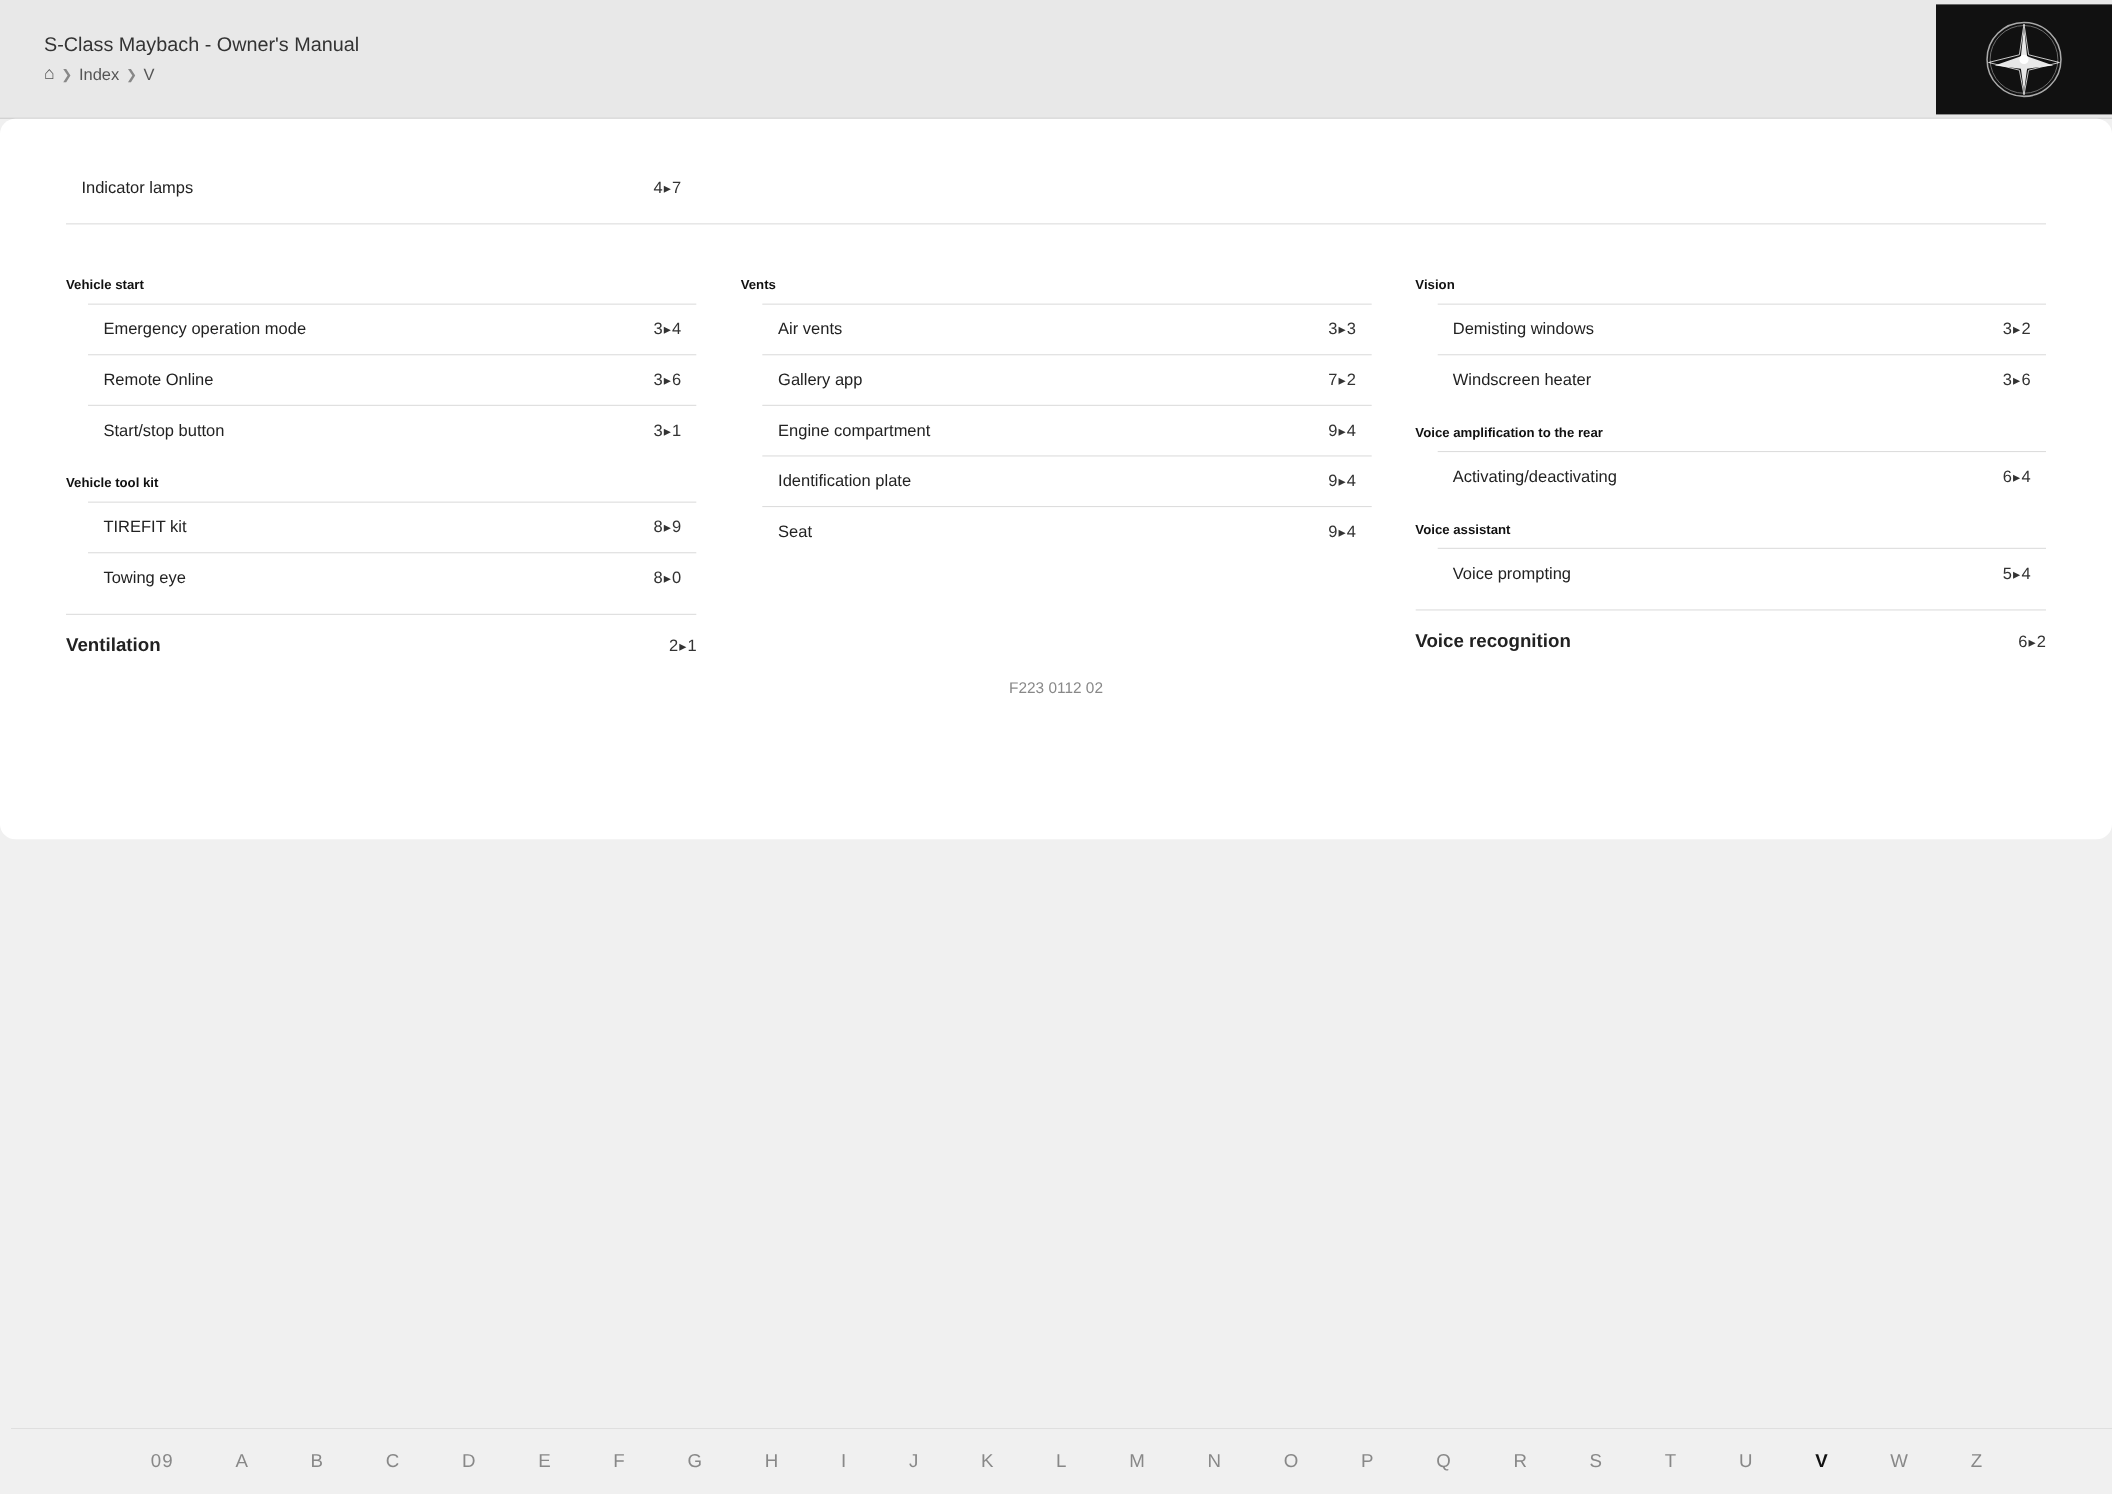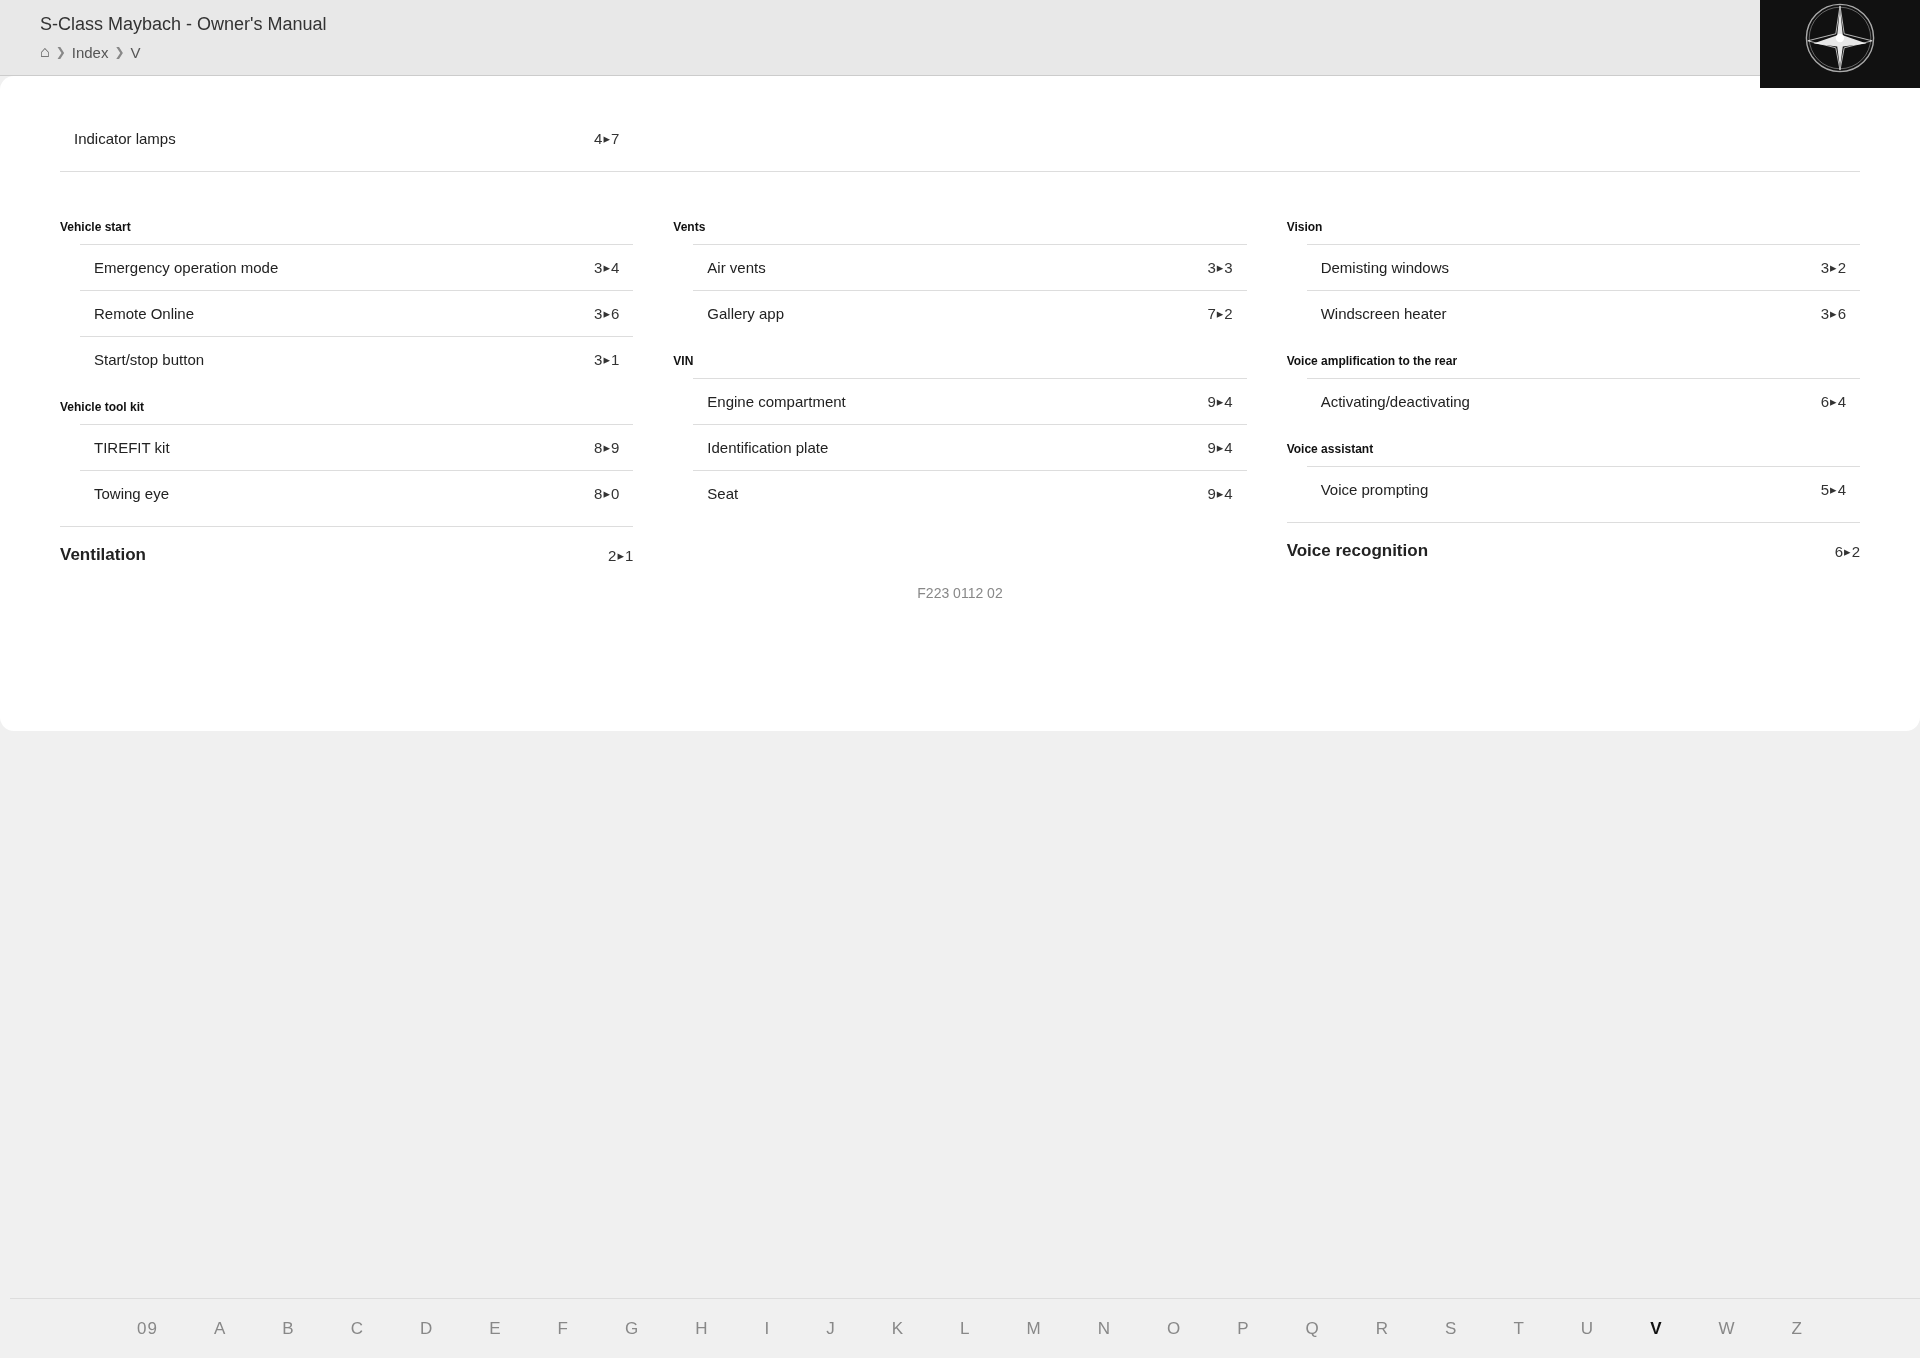--- a/index.html
+++ b/index.html
@@ -12,21 +12,21 @@
       color: #222;
     }
 
     
     .header {
       background: #e8e8e8;
       display: flex;
       align-items: center;
       justify-content: space-between;
       padding: 0;
-      height: 76px;
+      height: 108px;
       border-bottom: 1px solid #ccc;
     }
     .header-left {
       padding: 18px 40px;
     }
     .header-title {
       font-size: 18px;
       font-weight: 400;
       color: #333;
       margin-bottom: 8px;
@@ -260,21 +260,20 @@
       <div class="index-item sub-item">
         <span>Air vents</span>
         <span class="page-num">3<span class="arrow-icon">▸</span>3</span>
       </div>
 
       <div class="index-item sub-item">
         <span>Gallery app</span>
         <span class="page-num">7<span class="arrow-icon">▸</span>2</span>
       </div>
 
-      <div class="section-header">VIN</div>
       <div class="index-item sub-item">
         <span>Engine compartment</span>
         <span class="page-num">9<span class="arrow-icon">▸</span>4</span>
       </div>
       <div class="index-item sub-item">
         <span>Identification plate</span>
         <span class="page-num">9<span class="arrow-icon">▸</span>4</span>
       </div>
       <div class="index-item sub-item">
         <span>Seat</span>

